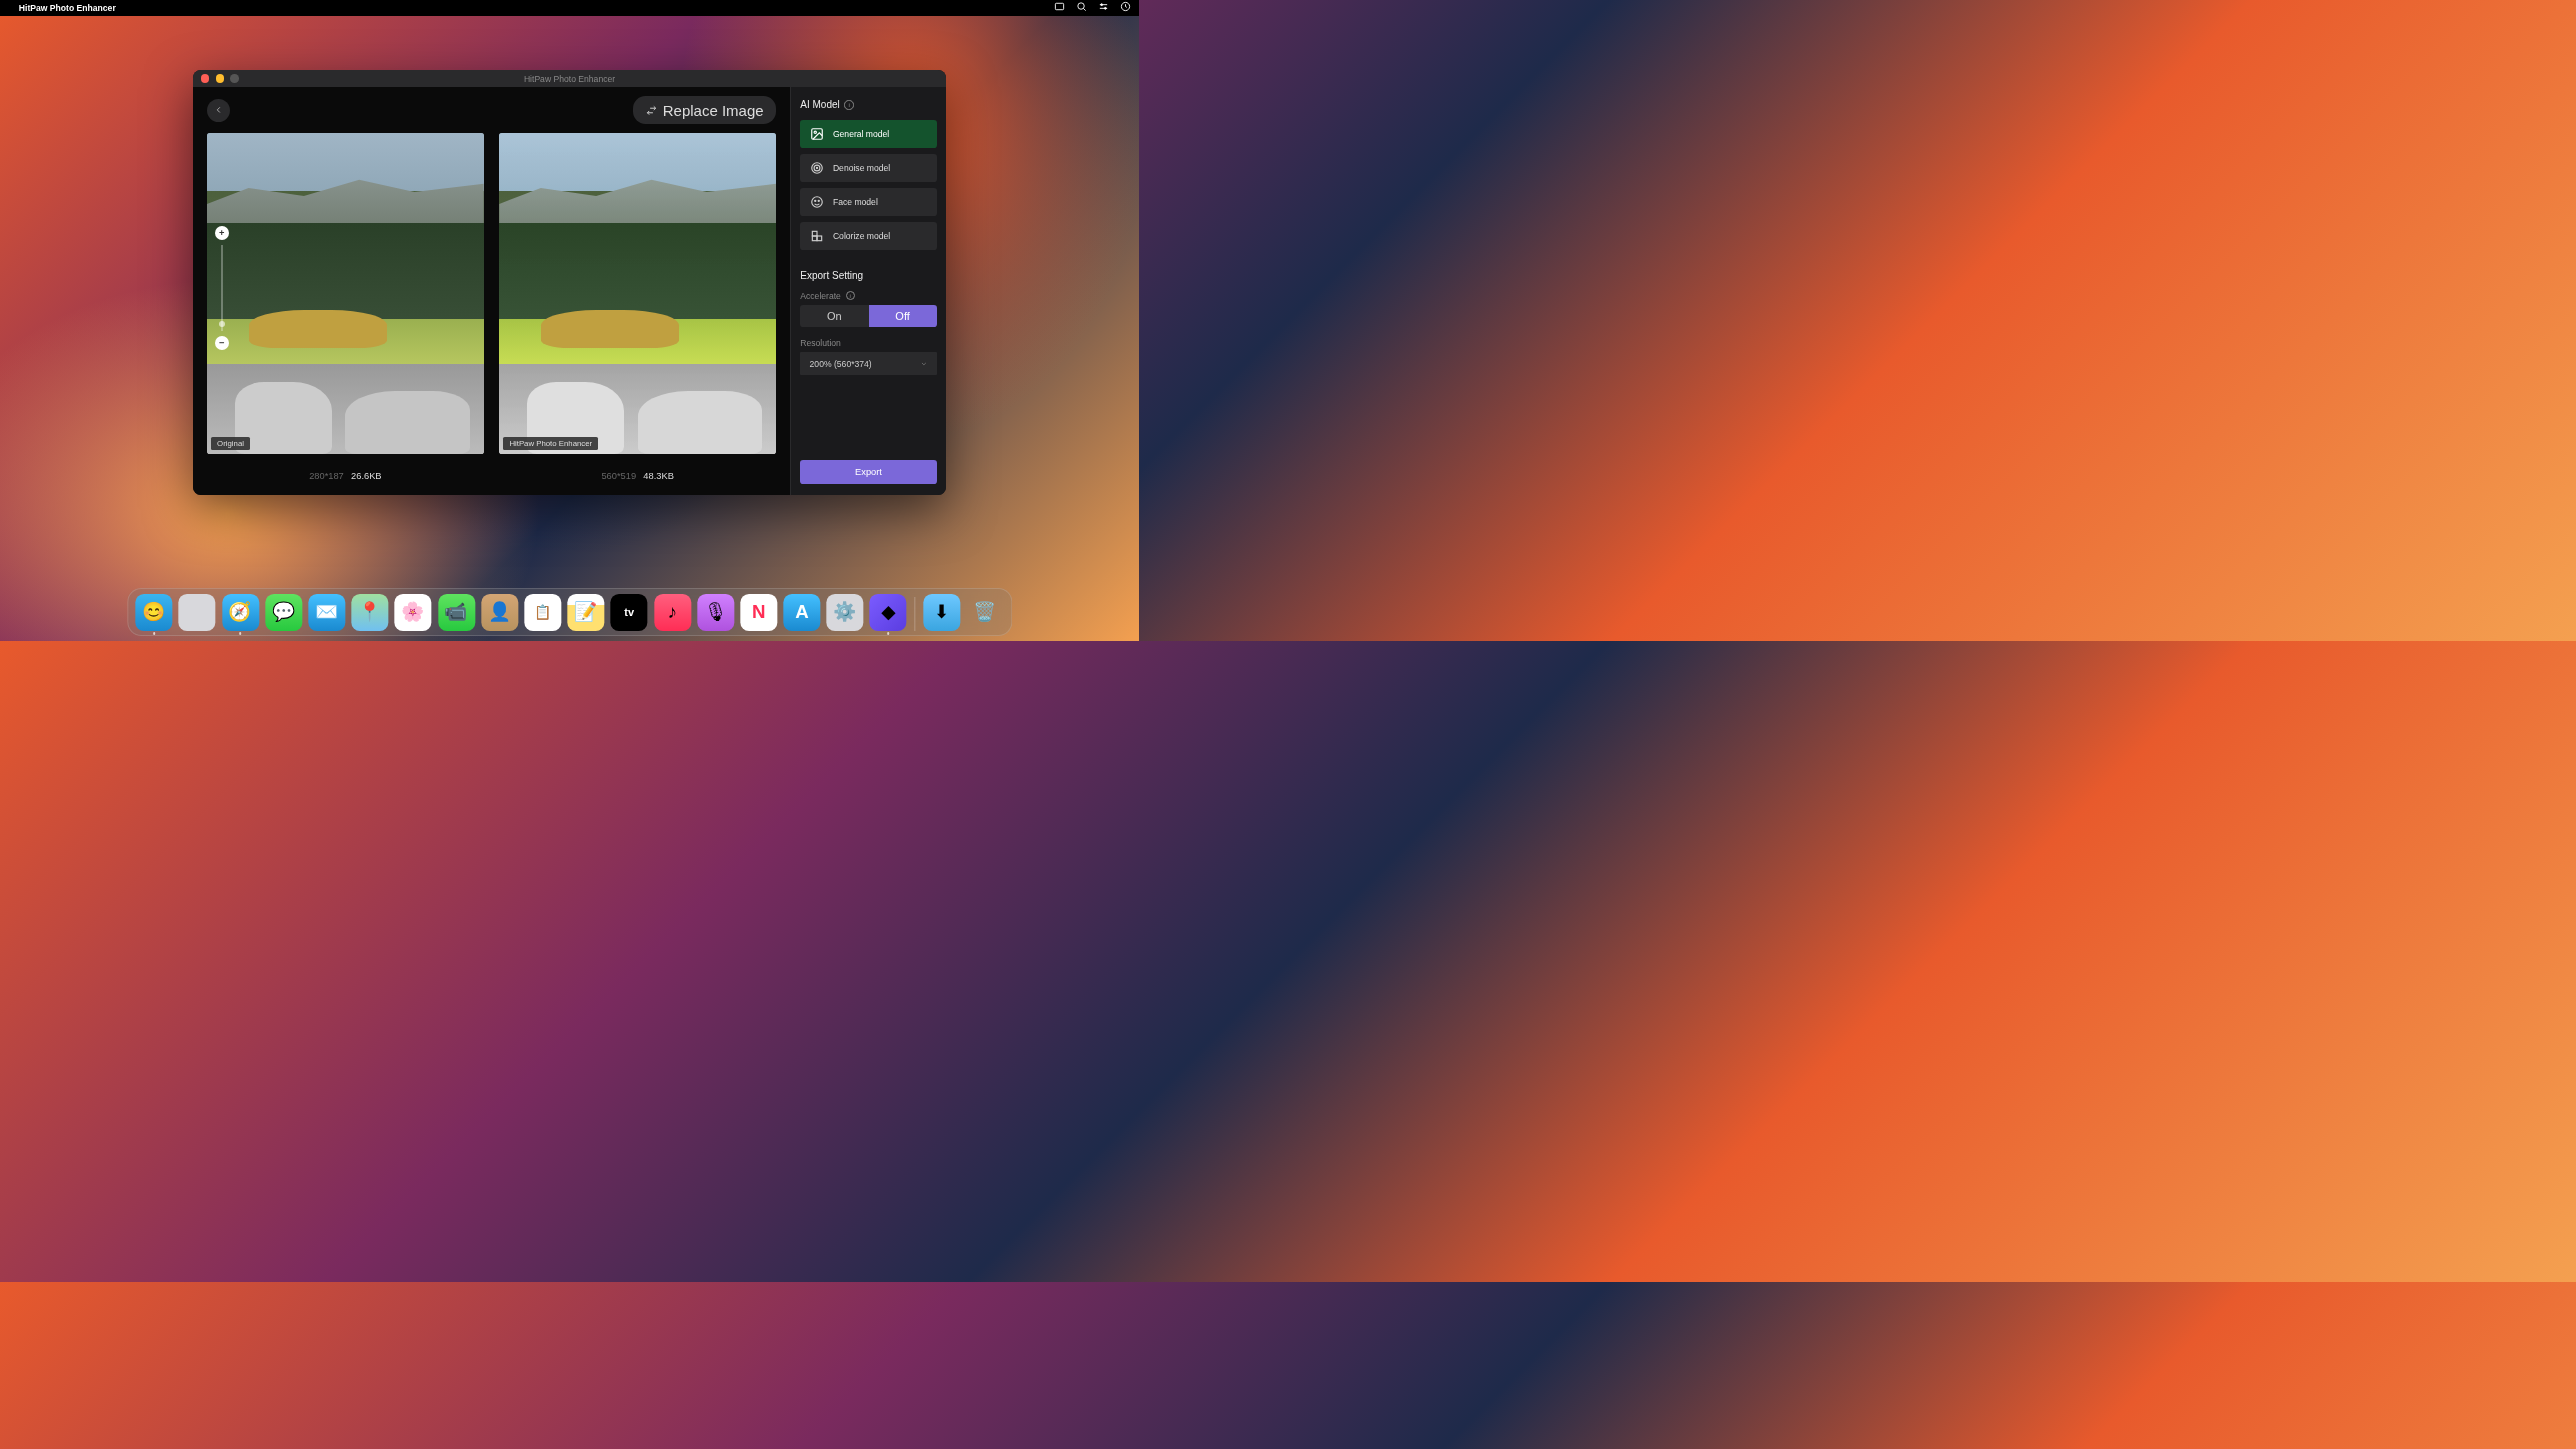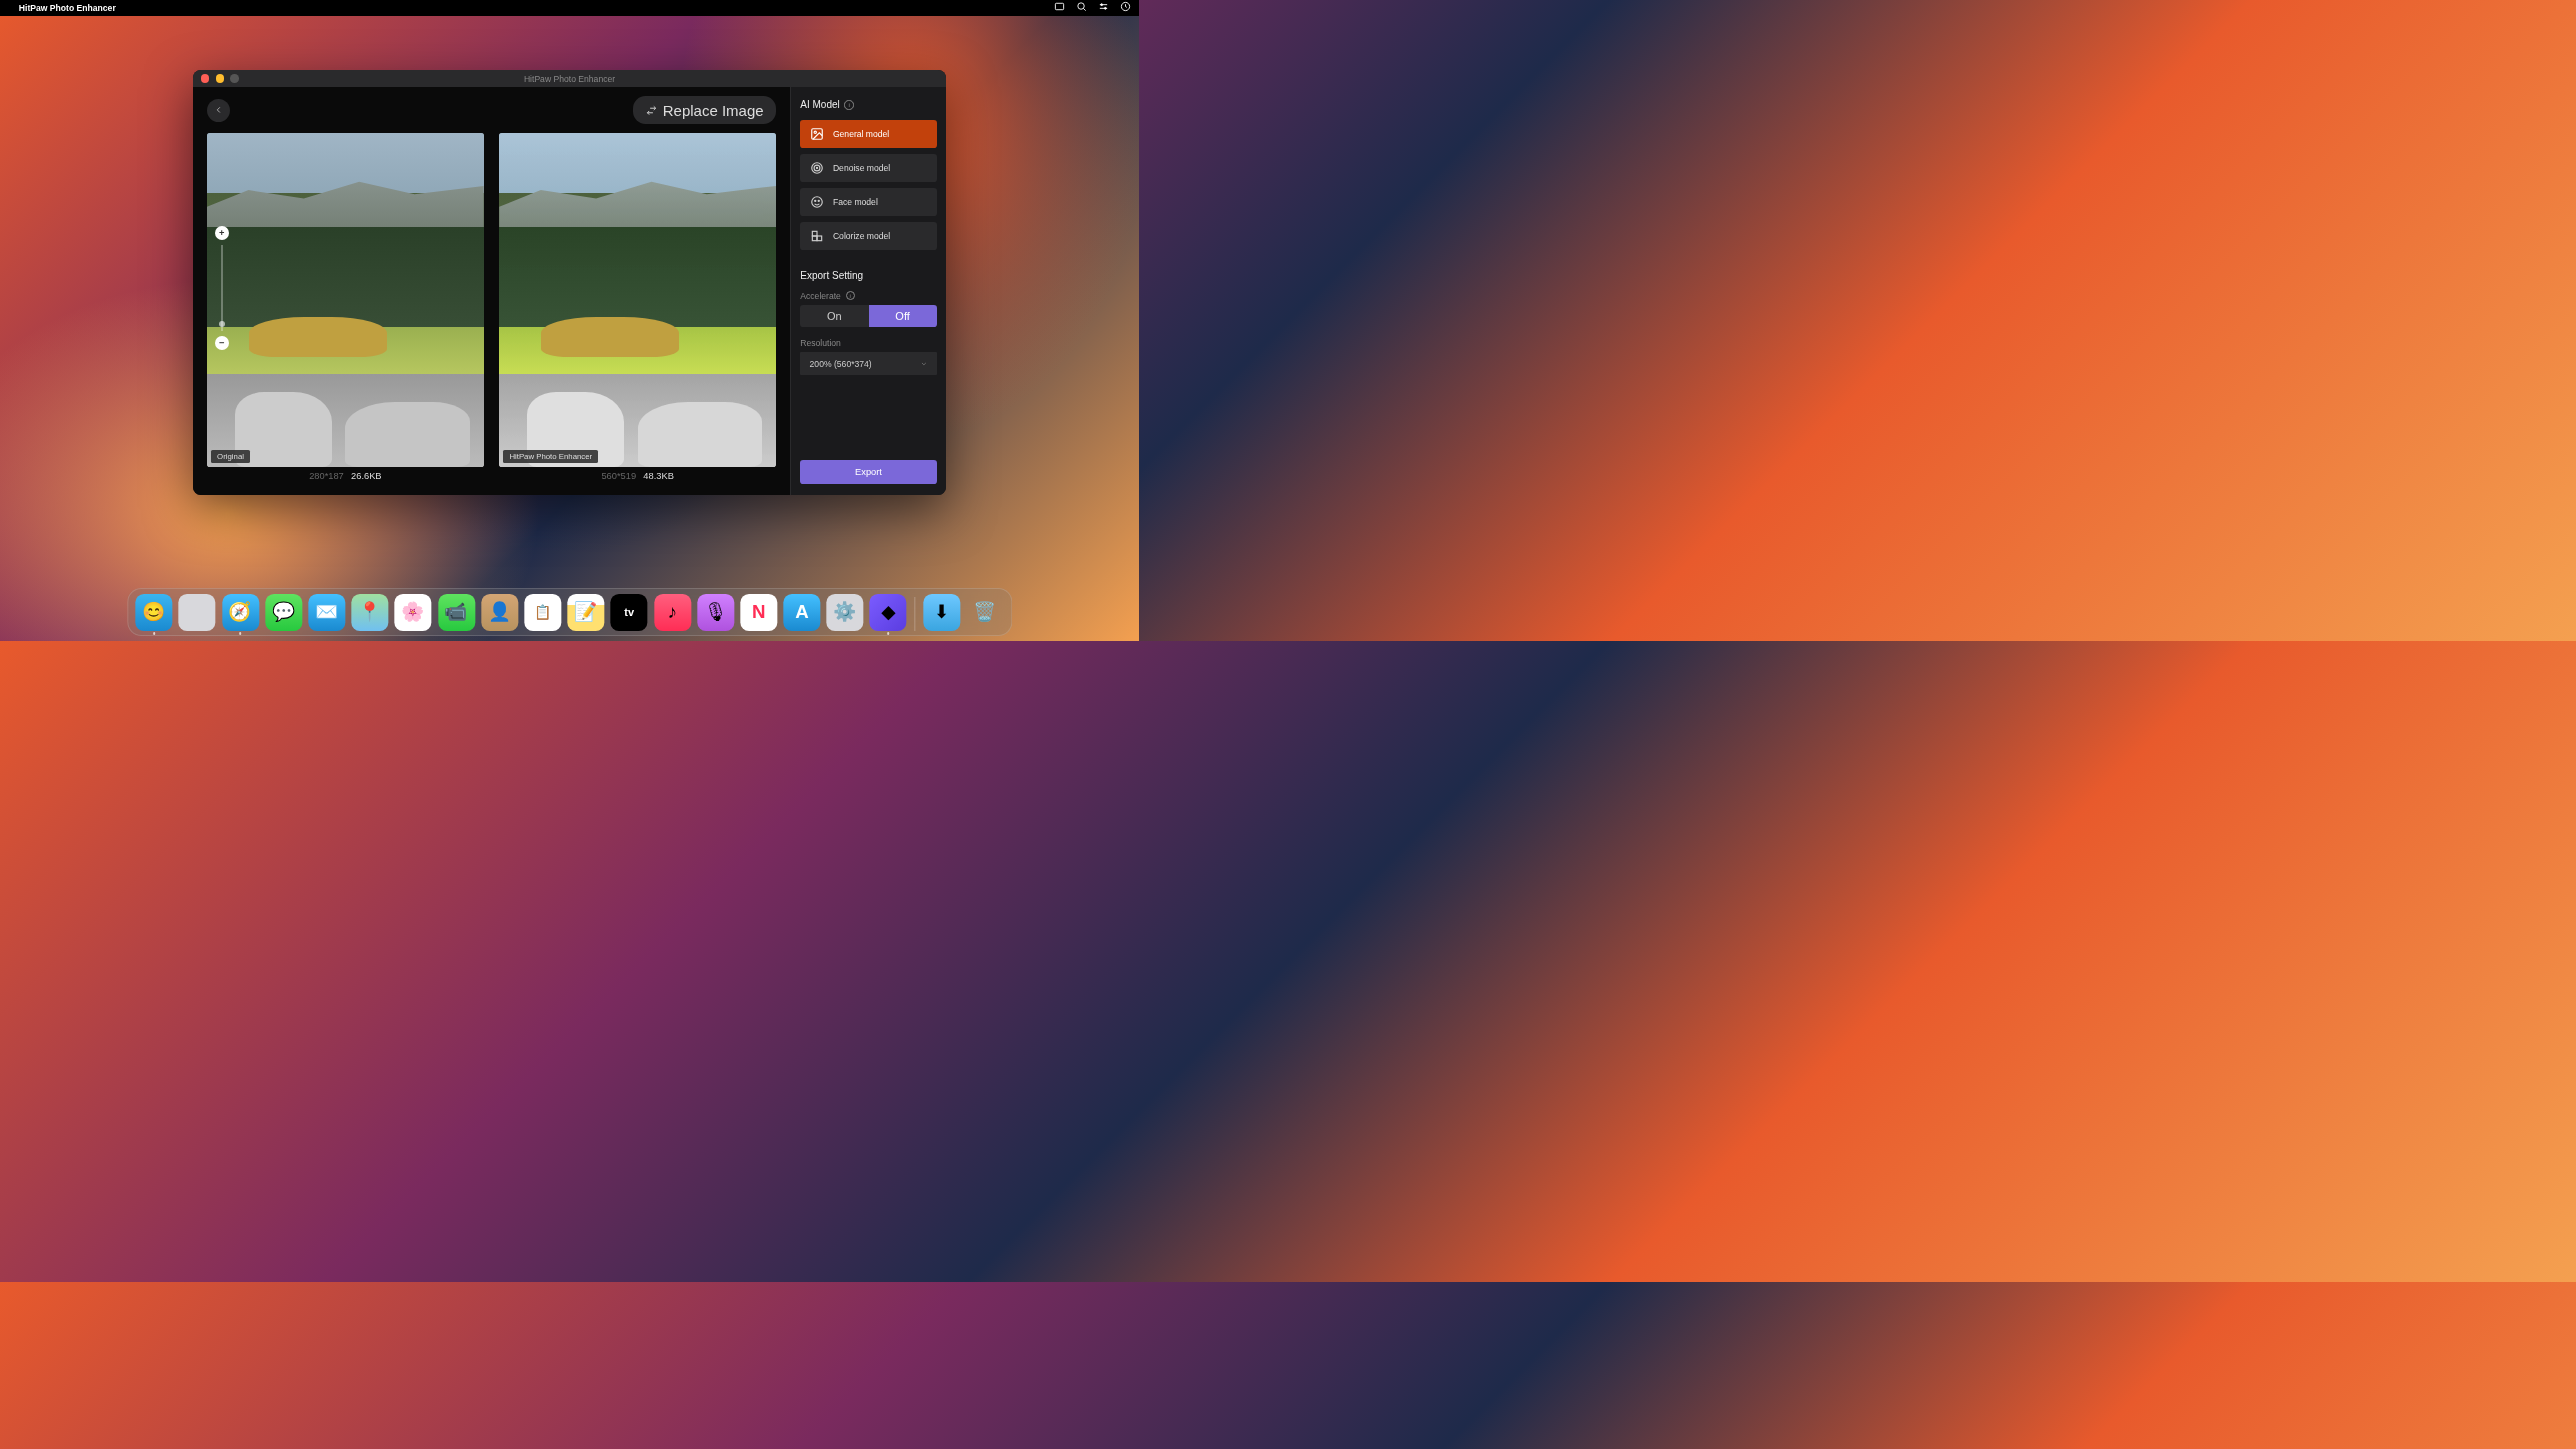--- a/index.html
+++ b/index.html
@@ -191,21 +191,21 @@
   bottom: 3.9px;
   left: 3.9px;
   background: rgba(40,40,40,0.85);
   color: #ddd;
   font-size: 7.8px;
   padding: 2.3px 6.2px;
   border-radius: 1.6px;
 }
 .img-info {
   text-align: center;
-  margin-top: 4px;
+  margin-top: 17px;
   font-size: 9.3px;
 }
 .img-info .dims { color: #666; margin-right: 4.7px; }
 .img-info .size { color: #ddd; }
 
 .sidebar {
   width: 156px;
   background: #1a1a1c;
   border-left: 0.8px solid #2a2a2c;
   padding: 12.4px 9.3px 11px;
@@ -236,21 +236,21 @@
   padding: 7px 9.3px;
   display: flex;
   align-items: center;
   gap: 9.3px;
   color: #ddd;
   font-size: 8.6px;
   margin-bottom: 6.2px;
   cursor: pointer;
 }
 .model-card.selected {
-  background: #c2410c;
+  background: #14532d;
   color: #fff;
   align-items: center;
 }
 .model-icon {
   width: 14px; height: 14px;
   display: flex;
   align-items: center;
   justify-content: center;
 }
 .model-icon svg { width: 14px; height: 14px; }

